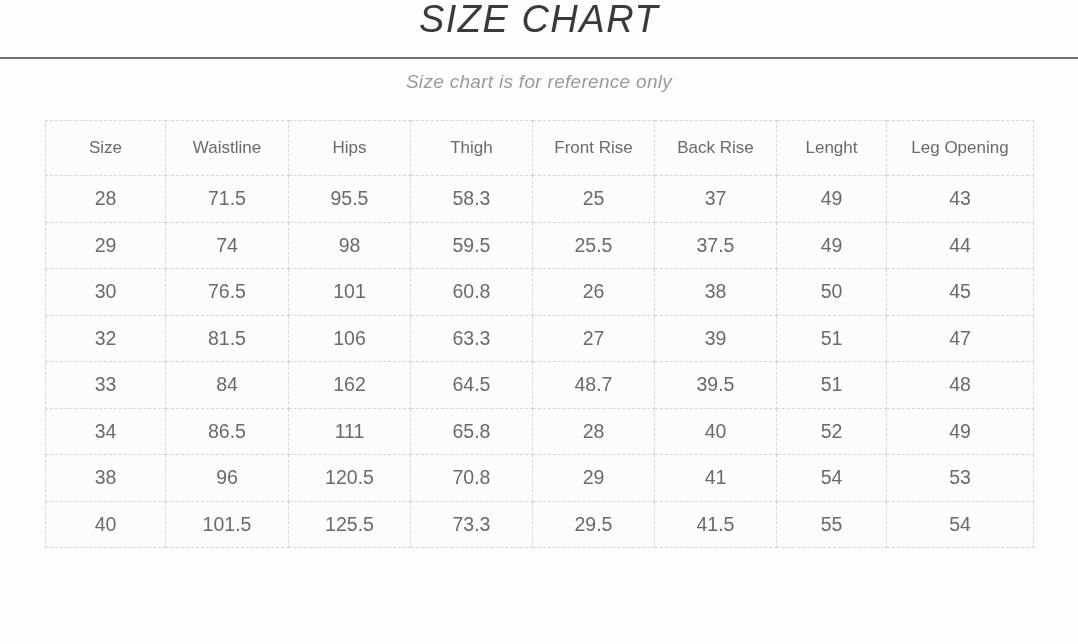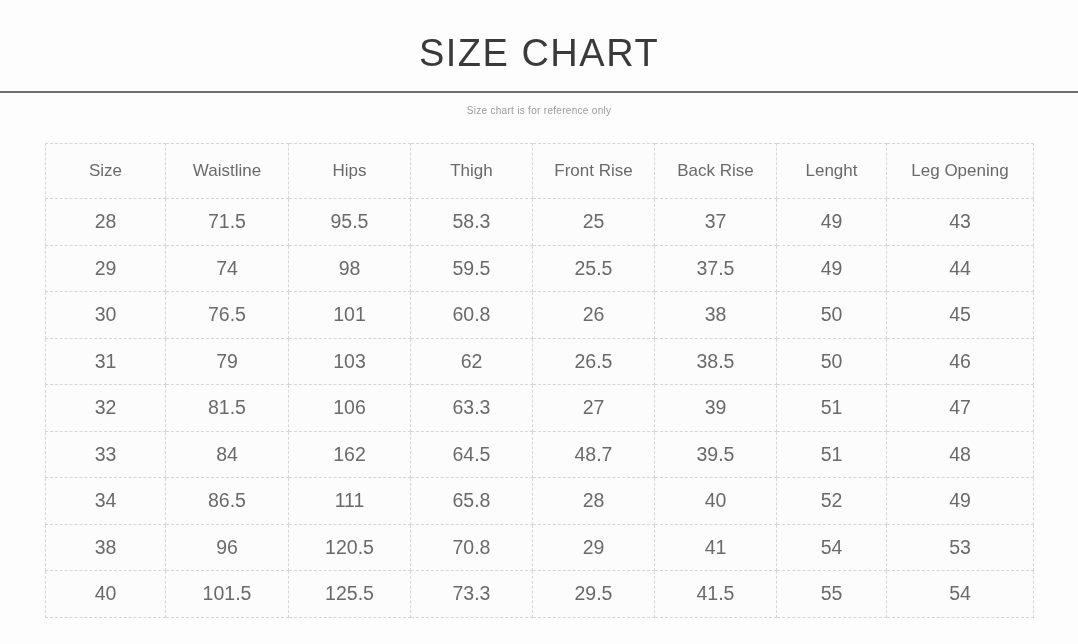--- a/index.html
+++ b/index.html
@@ -17,39 +17,39 @@
     position: relative;
     width: 1078px;
     height: 644px;
     background: #fdfdfd;
   }
 
   
   .header {
     width: 100%;
     text-align: center;
-    padding-top: 34px;
+    font-style: italic;
   }
   .chart-title {
     font-size: 38px;
     font-weight: 400;
     letter-spacing: 1.5px;
     color: #3a3a3a;
     line-height: 1.0;
     margin: 0;
   }
   .title-rule {
     margin-top: 19px;
     width: 100%;
     height: 0;
     border-top: 2px solid #6e6e73;
   }
   .chart-subtitle {
     margin-top: 12px;
-    font-size: 10px;
+    font-size: 19px;
     color: #9a9a9a;
     letter-spacing: 0.3px;
     font-weight: 400;
   }
 
   
   .table-wrap {
     margin: 27px auto 0 auto;
     width: 988px;
   }
@@ -145,30 +145,20 @@
             <td>30</td>
             <td>76.5</td>
             <td>101</td>
             <td>60.8</td>
             <td>26</td>
             <td>38</td>
             <td>50</td>
             <td>45</td>
           </tr>
           <tr>
-            <td>31</td>
-            <td>79</td>
-            <td>103</td>
-            <td>62</td>
-            <td>26.5</td>
-            <td>38.5</td>
-            <td>50</td>
-            <td>46</td>
-          </tr>
-          <tr>
             <td>32</td>
             <td>81.5</td>
             <td>106</td>
             <td>63.3</td>
             <td>27</td>
             <td>39</td>
             <td>51</td>
             <td>47</td>
           </tr>
           <tr>

